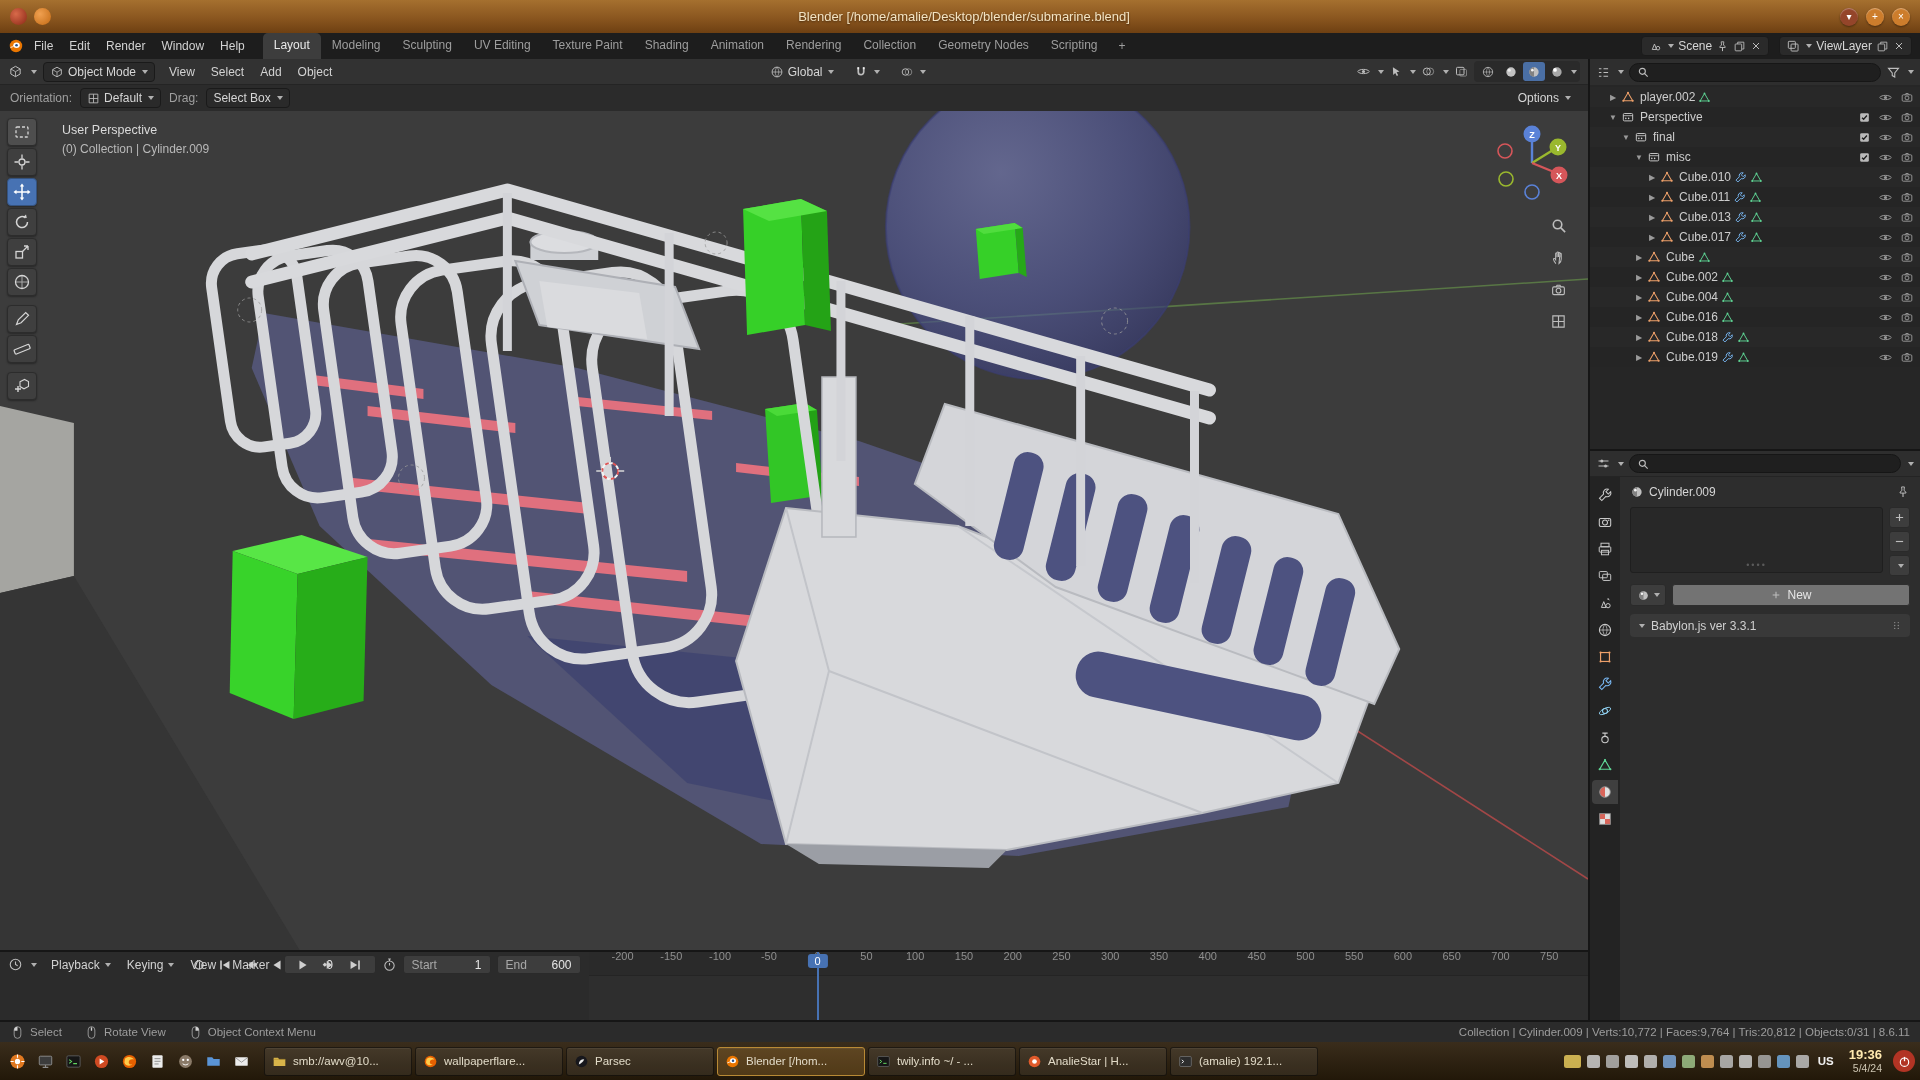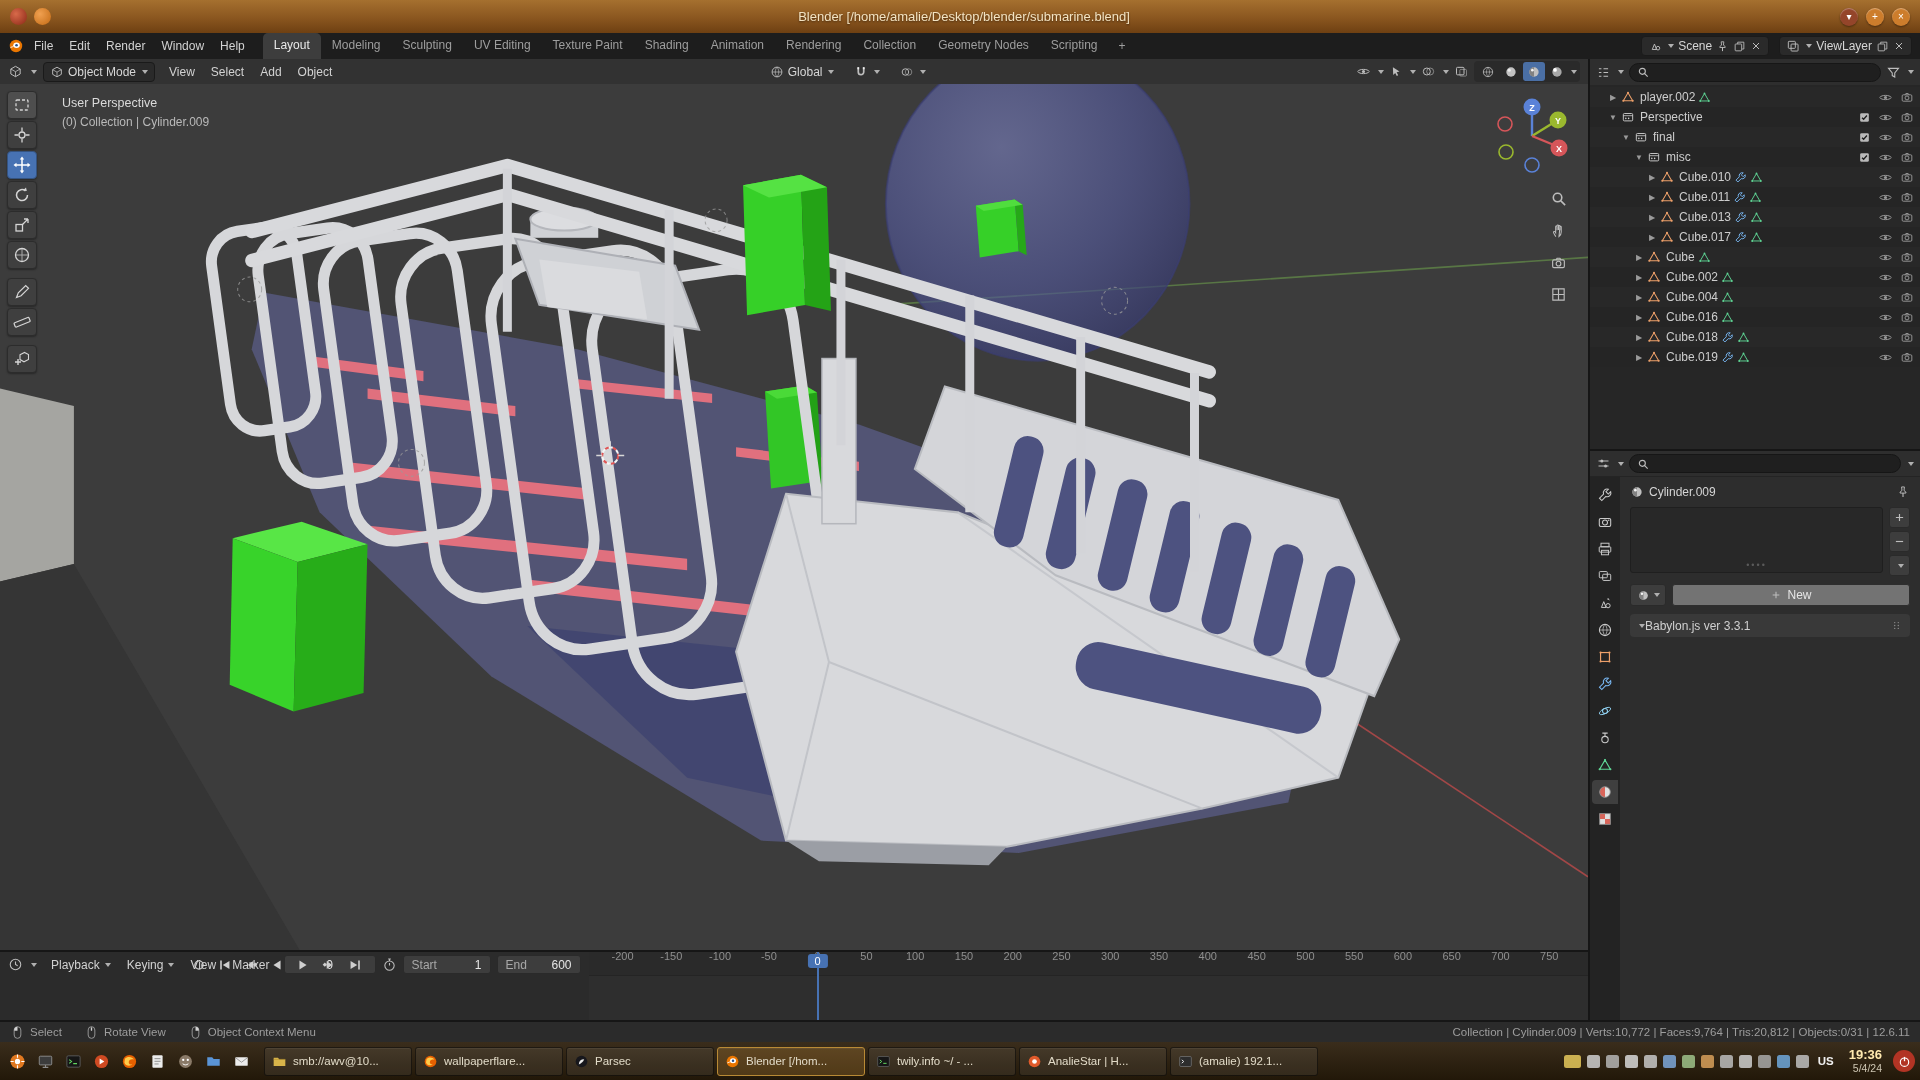--- a/index.html
+++ b/index.html
@@ -97,21 +97,21 @@
 .crumb-row{display:flex;align-items:center;gap:5px;color:#d5d5d5;}
 .crumb-row .spacer{flex:1;}
 .slot-row{display:flex;gap:6px;}
 .slot-list{flex:1;height:66px;background:#282828;border:1px solid #1f1f1f;border-radius:3px;position:relative;}
 .slot-grip{position:absolute;bottom:2px;left:50%;transform:translateX(-50%);color:#5a5a5a;font-size:9px;letter-spacing:2px;}
 .slot-btns{display:flex;flex-direction:column;gap:3px;}
 .sq-btn{width:21px;height:21px;background:#3d3d3d;border:1px solid #2a2a2a;border-radius:3px;display:flex;align-items:center;justify-content:center;color:#d0d0d0;}
 .newmat-row{display:flex;gap:6px;align-items:center;}
 .browse-btn{width:36px;height:22px;background:#3d3d3d;border:1px solid #2a2a2a;border-radius:3px;display:flex;align-items:center;justify-content:center;gap:2px;}
 .new-btn{flex:1;height:22px;background:#737373;border:1px solid #2e2e2e;border-radius:3px;display:flex;align-items:center;justify-content:center;gap:5px;color:#e5e5e5;}
-.section-row{height:23px;background:#393939;border-radius:4px;display:flex;align-items:center;padding:0 7px;color:#d0d0d0;}
+.section-row{height:23px;background:#393939;border-radius:4px;display:flex;align-items:center;gap:6px;padding:0 7px;color:#d0d0d0;}
 .section-row .grip-r{margin-left:auto;color:#8a8a8a;}
 
 .statusbar{height:22px;background:#2b2b2b;border-top:2px solid #161616;display:flex;align-items:center;gap:22px;padding:0 10px;font-size:11.5px;color:#9d9d9d;flex:0 0 auto;}
 .hints{display:flex;gap:22px;align-items:center;}
 .hint{display:flex;align-items:center;gap:5px;}
 .status-stats{margin-left:auto;color:#9d9d9d;white-space:nowrap;}
 
 .taskbar{height:38px;background:linear-gradient(180deg,#3a2d1c,#221809);display:flex;align-items:center;gap:5px;padding:0 5px;flex:0 0 auto;}
 .launchers{display:flex;gap:4px;align-items:center;margin-right:6px;}
 .launcher{width:24px;height:24px;display:flex;align-items:center;justify-content:center;border-radius:3px;}
@@ -343,20 +343,43 @@
                     <circle cx="9" cy="9" r="6" fill="#a8a8a8"></circle>
                     <circle cx="6.4" cy="6.4" r="2.4" fill="#fdfdfd"></circle>
                   </svg>
                 </span>
               </span>
             <span class="chev"></span>
           </div>
         </div>
       </div>
 
+      <div class="tool-header">
+        <span class="th-label">Orientation:</span>
+        <div class="pill">
+          <span class="ic">
+              <svg width="13" height="13" viewBox="0 0 18 18">
+                <path d="M3 3h12v12H3zM3 9h12M9 3v12" fill="none" stroke="currentColor" stroke-width="1.2"></path>
+              </svg>
+            </span>
+          <span>Default</span>
+            <span class="chev"></span>
+        </div>
+        <span class="th-label">Drag:</span>
+        <div class="pill">
+          <span>Select Box</span>
+            <span class="chev"></span>
+        </div>
+        <div class="th-right">
+          <div class="pill ghost">
+            <span>Options</span>
+              <span class="chev"></span>
+          </div>
+        </div>
+      </div>
 
       <div class="vp-body">
 
         <svg class="scene" viewBox="0 0 1590 839" preserveAspectRatio="none">
           <defs>
             <radialGradient id="sph" cx="38%" cy="32%" r="78%">
               <stop offset="0%" stop-color="#7d83c4" stop-opacity=".6"></stop>
               <stop offset="55%" stop-color="#555b9e" stop-opacity=".62"></stop>
               <stop offset="100%" stop-color="#323567" stop-opacity=".72"></stop>
             </radialGradient>
@@ -1427,21 +1450,21 @@
           <span>Rotate View</span>
         </span>
         <span class="hint">
           <svg width="15" height="15" viewBox="0 0 18 18">
             <rect x="5" y="2" width="8" height="14" rx="4" fill="none" stroke="#9c9c9c" stroke-width="1.1"></rect>
             <path d="M9 2.1c2.1 0 3.9 1.4 3.9 3.4V7H9z" fill="#d2d2d2"></path>
           </svg>
           <span>Object Context Menu</span>
         </span>
       </div>
-    <div class="status-stats">Collection | Cylinder.009 | Verts:10,772 | Faces:9,764 | Tris:20,812 | Objects:0/31 | 12.6.11</div>
+    <div class="status-stats">Collection | Cylinder.009 | Verts:10,772 | Faces:9,764 | Tris:20,812 | Objects:0/31 | 8.6.11</div>
   </div>
 
   <div class="taskbar">
     <div class="launchers">
         <span class="launcher">
           <svg width="17" height="17" viewBox="0 0 18 18">
             <circle cx="9" cy="9" r="7.4" fill="#e07820"></circle>
             <circle cx="9" cy="9" r="2.8" fill="#fff"></circle>
             <path d="M9 1.6V5M9 13v3.4M1.6 9H5M13 9h3.4" stroke="#fff" stroke-width="1.2"></path>
           </svg>

